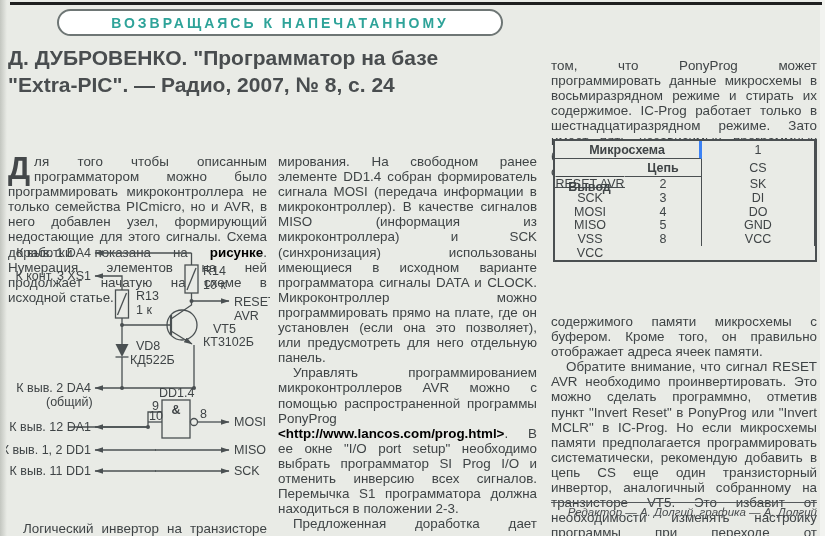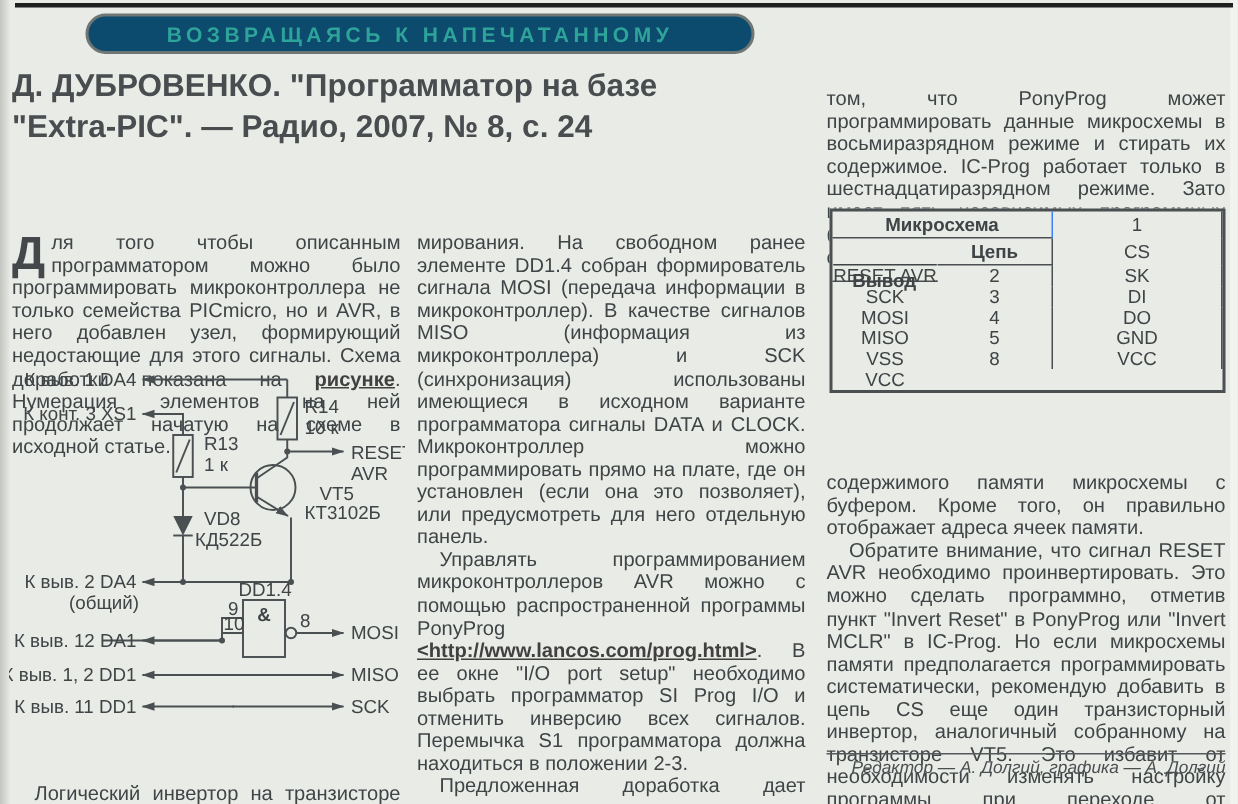--- a/index.html
+++ b/index.html
@@ -9,36 +9,36 @@
     font-family:"Liberation Sans", sans-serif;
     color:#3f4446;
   }
   .edge-left{position:absolute;left:0;top:0;width:7px;height:536px;
     background:linear-gradient(90deg,#c3c6c0,#e9ebe6);}
   .edge-right{position:absolute;right:0;top:0;width:5px;height:536px;background:#f2f3f0;}
   .top-rule{position:absolute;left:10px;top:2px;width:812px;height:3px;background:#1e1f1f;}
 
   .rubric-pill{
     position:absolute;left:57px;top:9px;width:442px;height:23px;
-    border:2px solid #6e7675;border-radius:14px;background:#0c4a6e;
+    border:2px solid #6e7675;border-radius:14px;background:#ffffff;
     display:flex;align-items:center;justify-content:center;
     font-weight:bold;font-size:14px;letter-spacing:3px;color:#2ea399;
     white-space:nowrap;
   }
   .page-title{
     position:absolute;left:8px;top:44px;width:535px;
     font-size:21px;font-weight:bold;color:#494d4f;line-height:27px;
   }
   .page-title span{display:block;}
 
   .col{position:absolute;width:259px;font-size:13.4px;line-height:15.1px;
     text-align:justify;color:#3f4446;margin-top:48px;}
   .col p{margin:0;}
   .indent{text-indent:15px;}
-  .col b{color:#404040;text-decoration:underline;}
+  .col b{color:#000000;}
 
   .col1-p1{left:8px;top:106px;}
   .col1-p2{left:8px;top:473px;}
   .col2{left:278px;top:106px;}
   .col2 p{margin:0;}
   .col3-p1{left:551px;top:10px;width:266px;}
   .col3-p2{left:551px;top:266px;width:266px;}
 
   .dropcap{
     float:left;font-size:31px;line-height:26px;font-weight:bold;
@@ -55,21 +55,21 @@
 
   
   .sig-table{
     position:absolute;left:553px;top:139px;width:260px;
     border:2px solid #4a4f51;background:#e9ebe6;
     display:grid;grid-template-columns:70px 77px 1fr;
     grid-template-rows:18px 18px repeat(6,13.8px);
     font-size:12.5px;color:#3f4446;
   }
   .sig-table div{display:flex;align-items:center;justify-content:center;}
-  .t-group{grid-column:1/3;grid-row:1;font-weight:bold;border-bottom:1px solid #4a4f51;border-right:1px solid #3b82f6;}
+  .t-group{grid-column:1/3;grid-row:1;font-weight:bold;border-bottom:1px solid #4a4f51;border-right:3px solid #3b82f6;}
   .t-signal{grid-column:3;grid-row:1/3;font-weight:bold;text-align:center;border-bottom:1px solid #4a4f51;line-height:14px;}
   .t-sub1{grid-column:1;grid-row:2;font-weight:bold;border-right:1px solid #4a4f51;border-bottom:1px solid #4a4f51;margin-top:28px;}
   .t-sub2{grid-column:2;grid-row:2;font-weight:bold;border-right:1px solid #4a4f51;border-bottom:1px solid #4a4f51;}
   .c1{border-right:1px solid #4a4f51;}
   .c2{border-right:1px solid #4a4f51;}
   .ovl{text-decoration:overline;}
 
   .credit{
     position:absolute;left:551px;top:502px;width:266px;
     border-top:1px solid #55595b;padding-top:3px;

